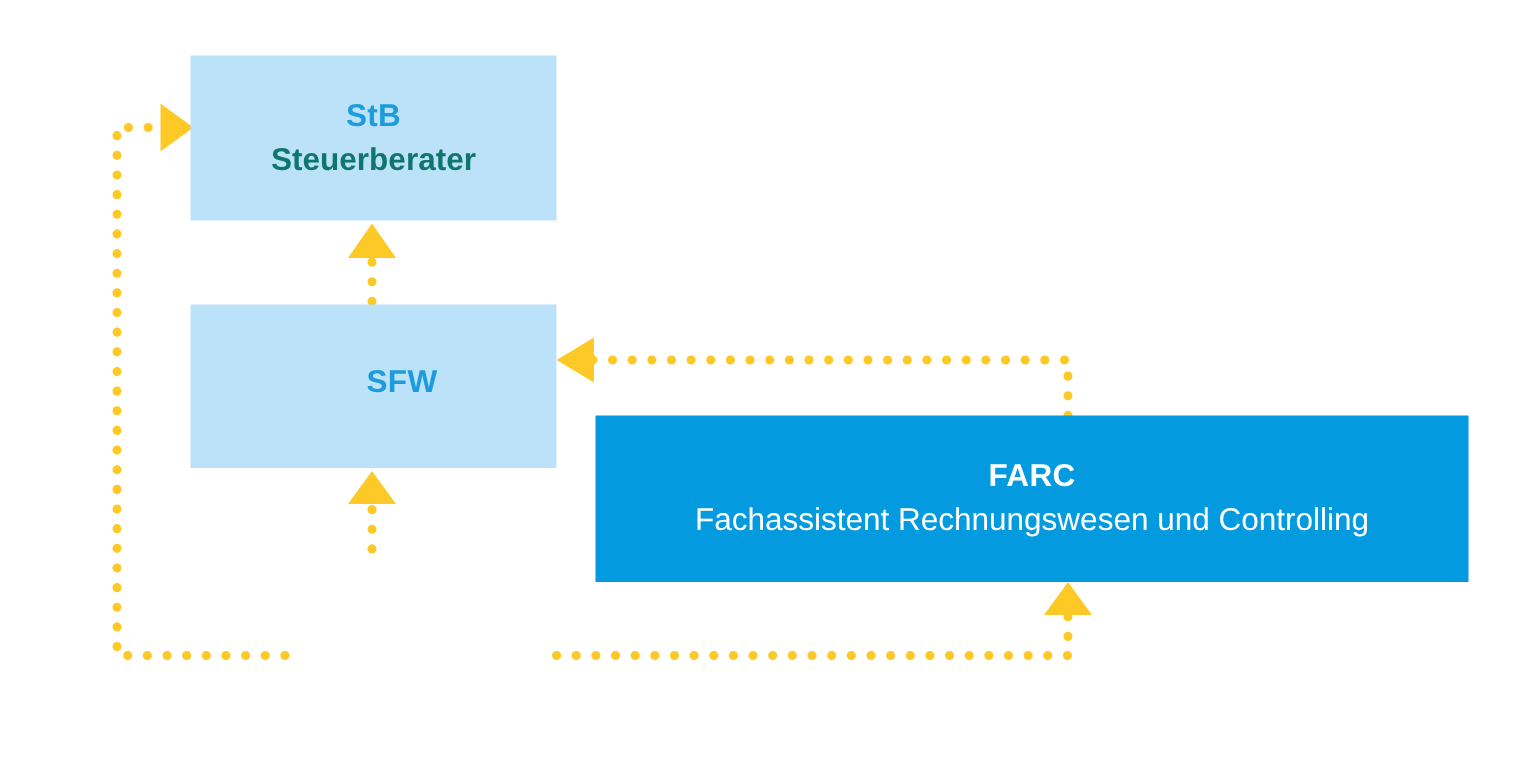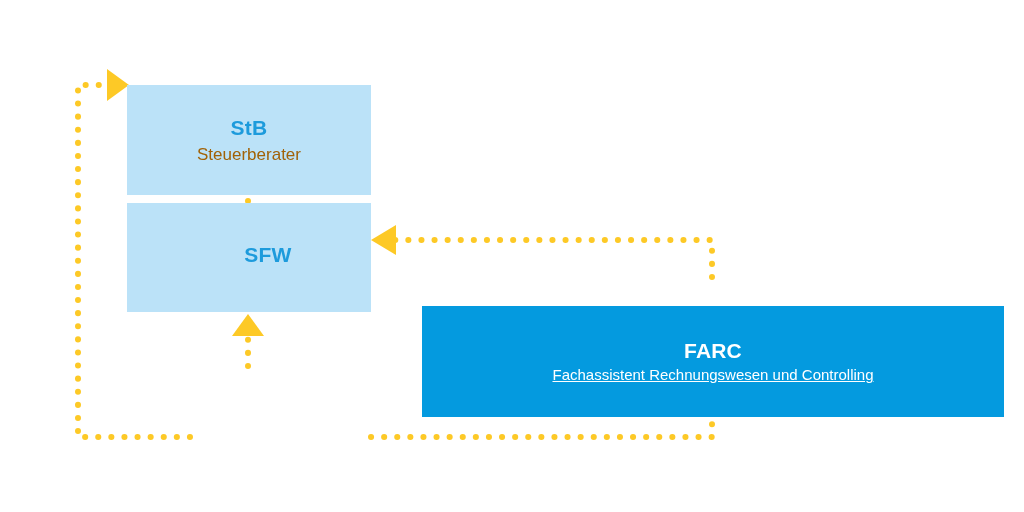--- a/index.html
+++ b/index.html
@@ -38,44 +38,44 @@
   
   .node.light{
     background:#bbe2f8;
   }
   .node.light .abbr{
     color:#1d9bdc;
     font-size:21px;
     margin-bottom:5px;
   }
   .node.light .full{
-    color:#a16207;
-    font-size:17px;
+    color:#0f766e;
+    font-size:21px;
+    font-weight:bold;
   }
 
   
   .node.primary{
     background:#049adf;
   }
   .node.primary .abbr{
     color:#ffffff;
     font-size:21px;
     margin-bottom:5px;
   }
   .node.primary .full{
     color:#ffffff;
-    font-size:15px;
-    text-decoration:underline;
+    font-size:21px;
   }
 
   
-  #node-stb  {left:127px; top:37px;  width:244px; height:110px;margin-top:48px;}
+  #node-stb  {left:127px; top:37px;  width:244px; height:110px;}
   #node-sfw  {left:127px; top:203px; width:244px; height:109px;padding-left:38px;}
   #node-stfa {left:127px; top:368px; width:244px; height:102px;}
-  #node-farc {left:422px; top:277px; width:582px; height:111px;margin-top:29px;}
+  #node-farc {left:397px; top:277px; width:582px; height:111px;}
 
   
   #node-stfa .full{position:relative;}
 </style>
 </head>
 <body>
 
 <div id="stage">
 
   <svg id="connectors" viewBox="0 0 1024 512" width="1024" height="512" xmlns="http://www.w3.org/2000/svg">

